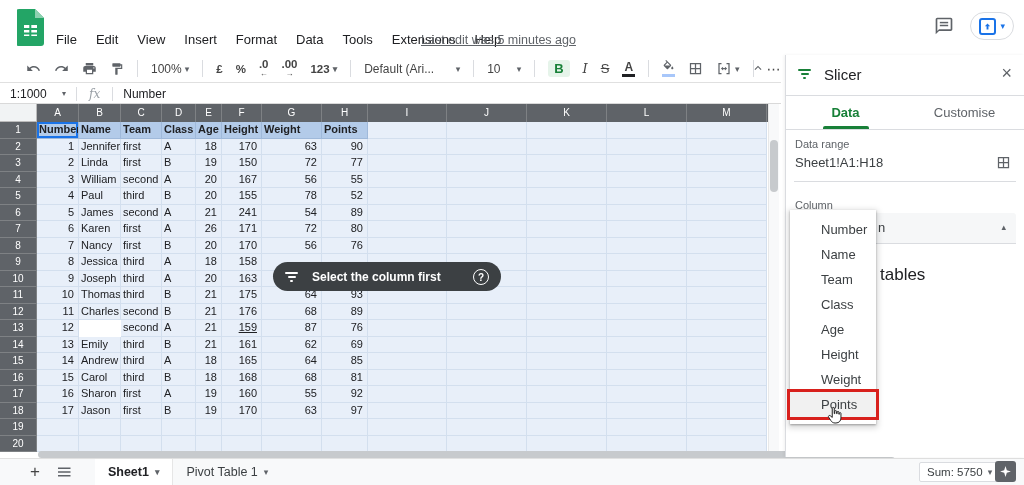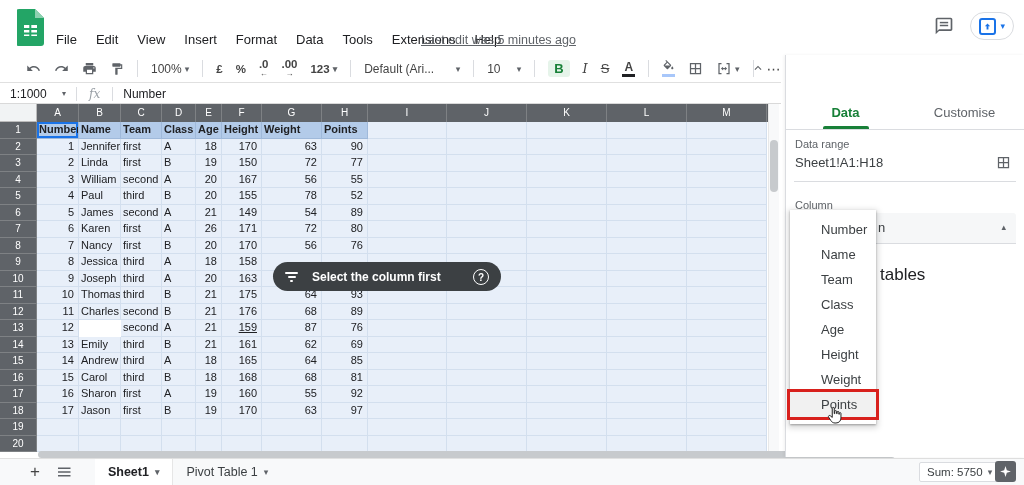--- a/index.html
+++ b/index.html
@@ -346,21 +346,21 @@
         <div class="cell" style="width: 80px;"></div>
         <div class="cell" style="width: 80px;"></div>
       </div>
       <div class="row">
         <div class="rn">6</div>
         <div class="cell num" style="width: 42px;">5</div>
         <div class="cell" style="width: 42px;">James</div>
         <div class="cell" style="width: 41px;">second</div>
         <div class="cell" style="width: 34px;">A</div>
         <div class="cell num" style="width: 26px;">21</div>
-        <div class="cell num" style="width: 40px;">149</div>
+        <div class="cell num" style="width: 40px;">241</div>
         <div class="cell num" style="width: 60px;">54</div>
         <div class="cell num" style="width: 46px;">89</div>
         <div class="cell" style="width: 79px;"></div>
         <div class="cell" style="width: 80px;"></div>
         <div class="cell" style="width: 80px;"></div>
         <div class="cell" style="width: 80px;"></div>
         <div class="cell" style="width: 80px;"></div>
       </div>
       <div class="row">
         <div class="rn">7</div>
@@ -596,20 +596,29 @@
   <span class="filter-ic">
       <i class="b1"></i>
       <i class="b2"></i>
       <i class="b3"></i>
     </span>
   <span class="tt-text">Select the column first</span>
   <span class="tt-help">?</span>
 </div>
 
 <div class="panel">
+  <div class="p-head">
+    <span class="p-filter filter-ic filter-green">
+        <i class="b1"></i>
+        <i class="b2"></i>
+        <i class="b3"></i>
+      </span>
+    <span class="p-title">Slicer</span>
+    <span class="p-close">×</span>
+  </div>
   <div class="p-tabs" id="p-tabs">
       <div class="p-tab on">Data</div>
       <div class="p-tab off">Customise</div>
     </div>
   <span class="p-label" style="top:83px;">Data range</span>
   <span class="p-range">Sheet1!A1:H18</span>
   <span class="p-grid-ic">
       <svg width="15" height="15" viewBox="0 0 24 24">
         <path class="ic" d="M3 3v18h18V3H3zm8 16H5v-6h6v6zm0-8H5V5h6v6zm8 8h-6v-6h6v6zm0-8h-6V5h6v6z"></path>
       </svg>

